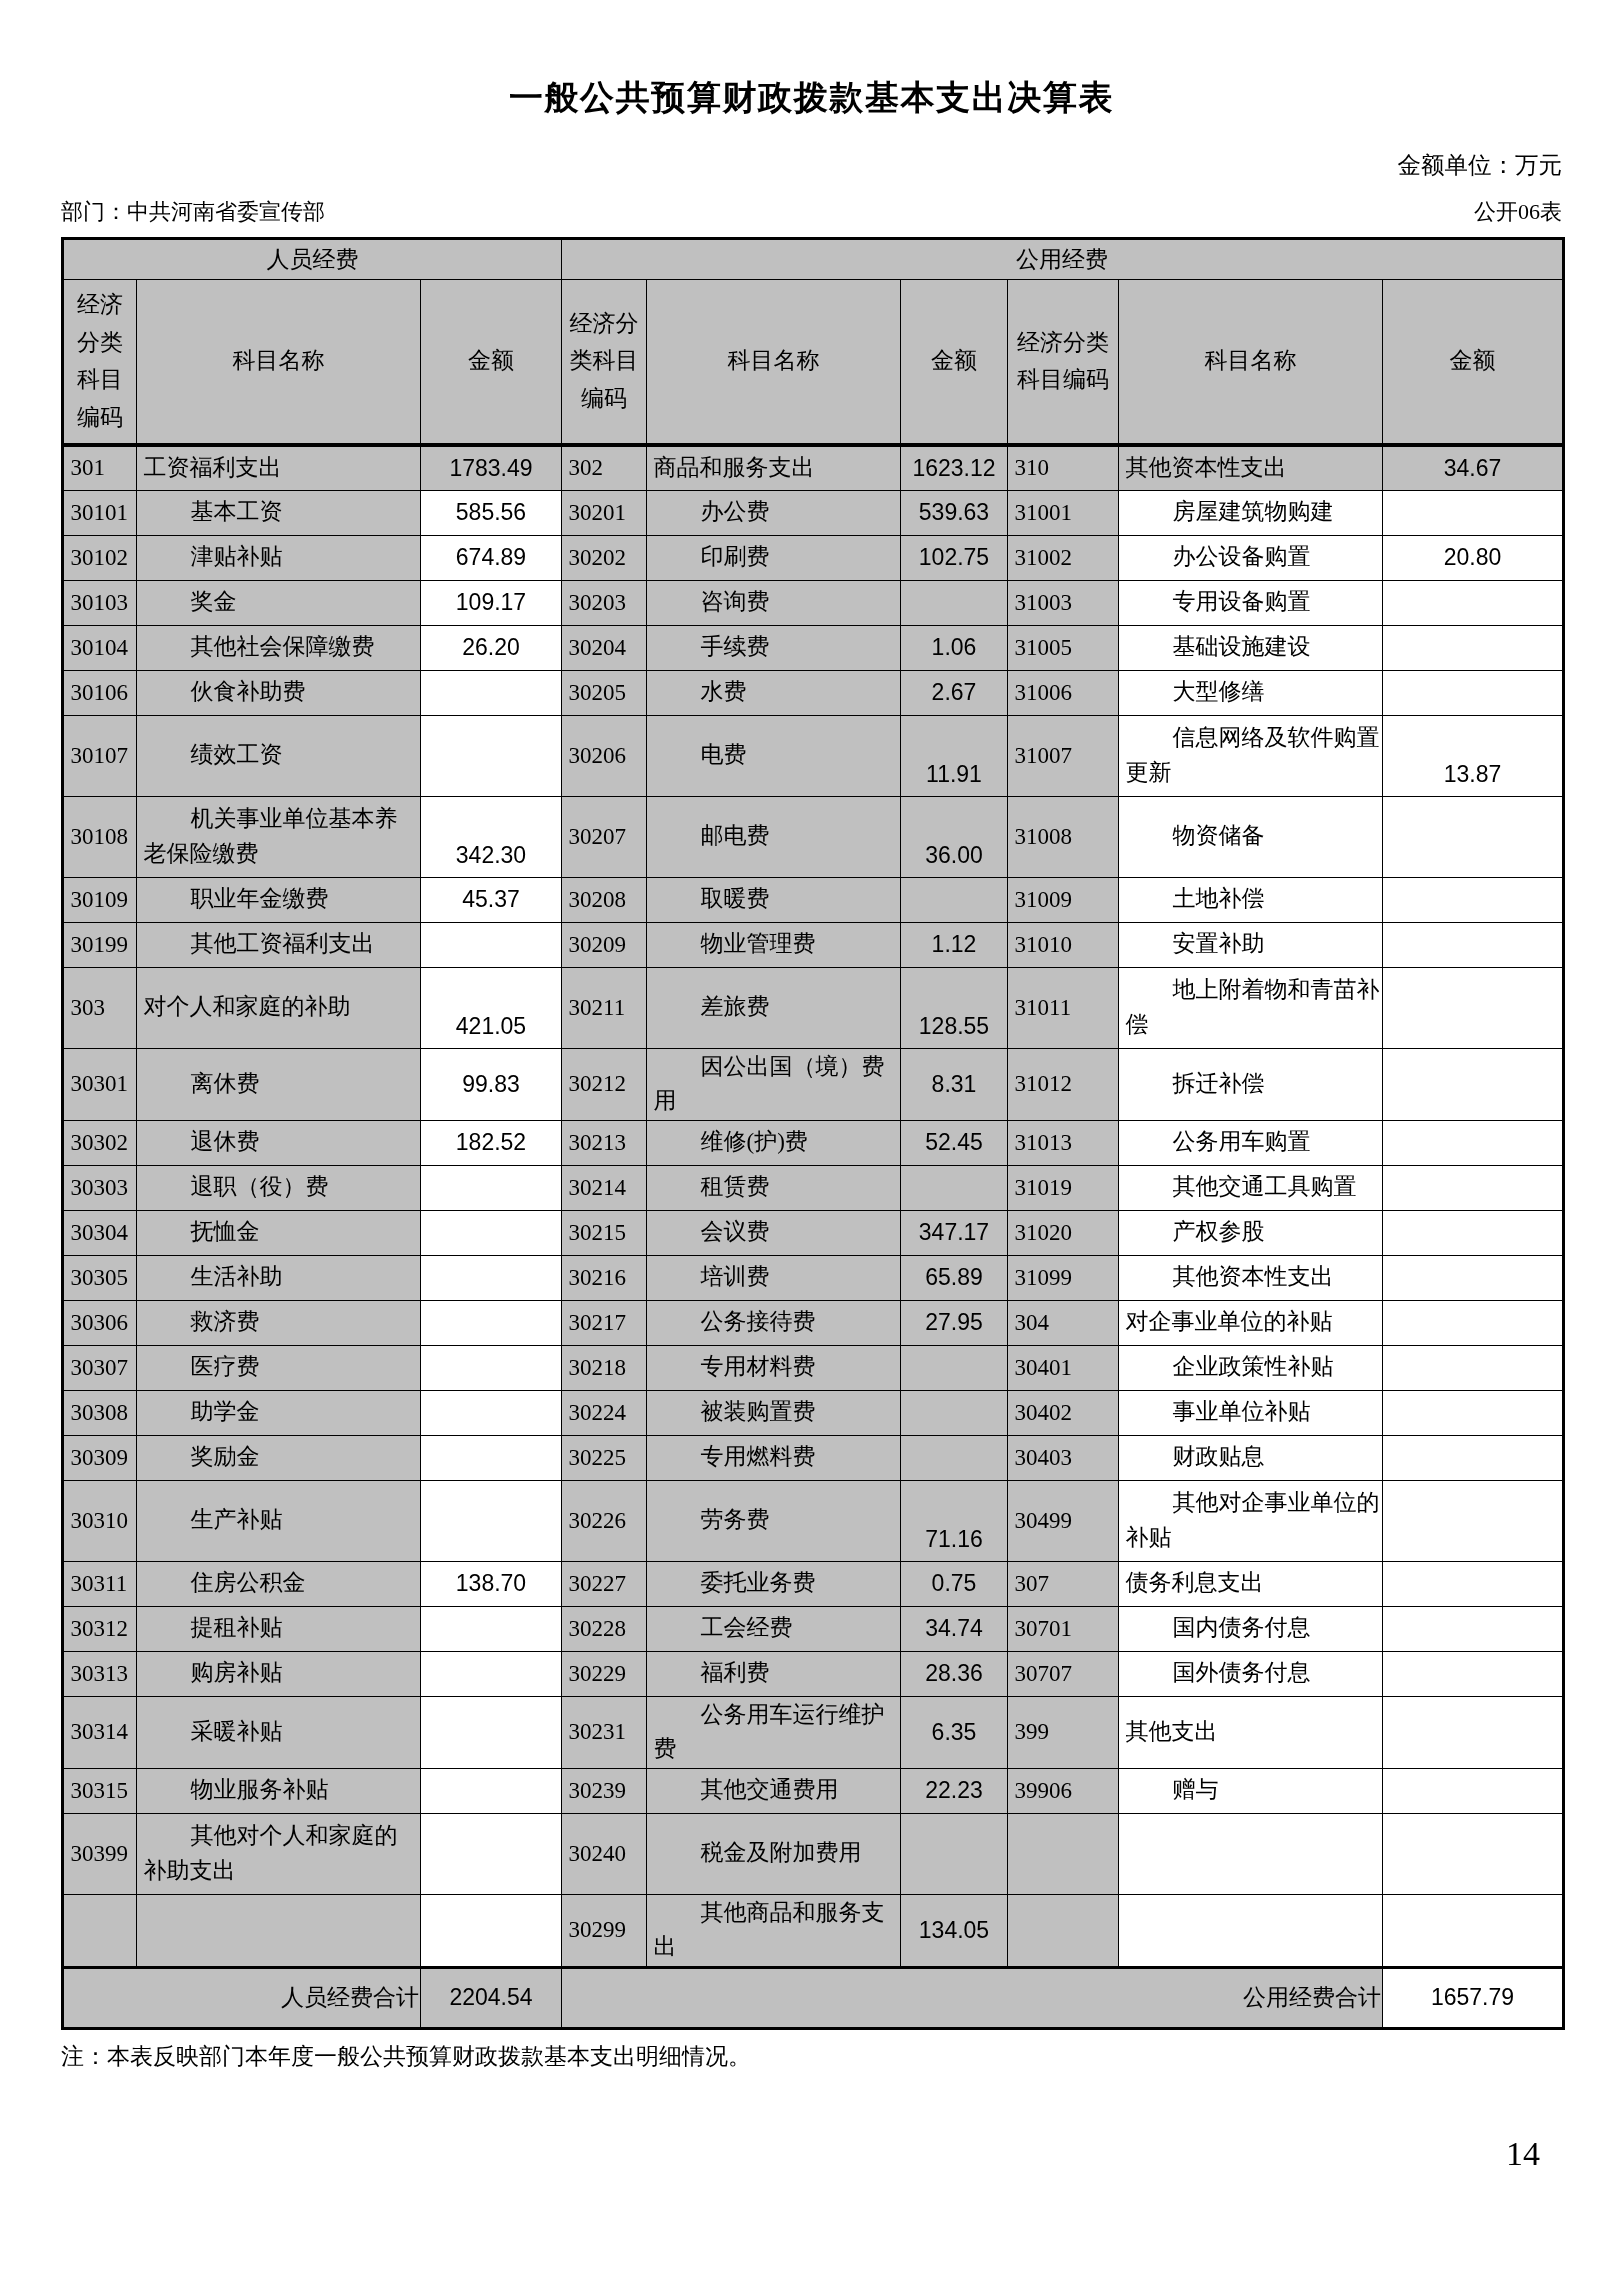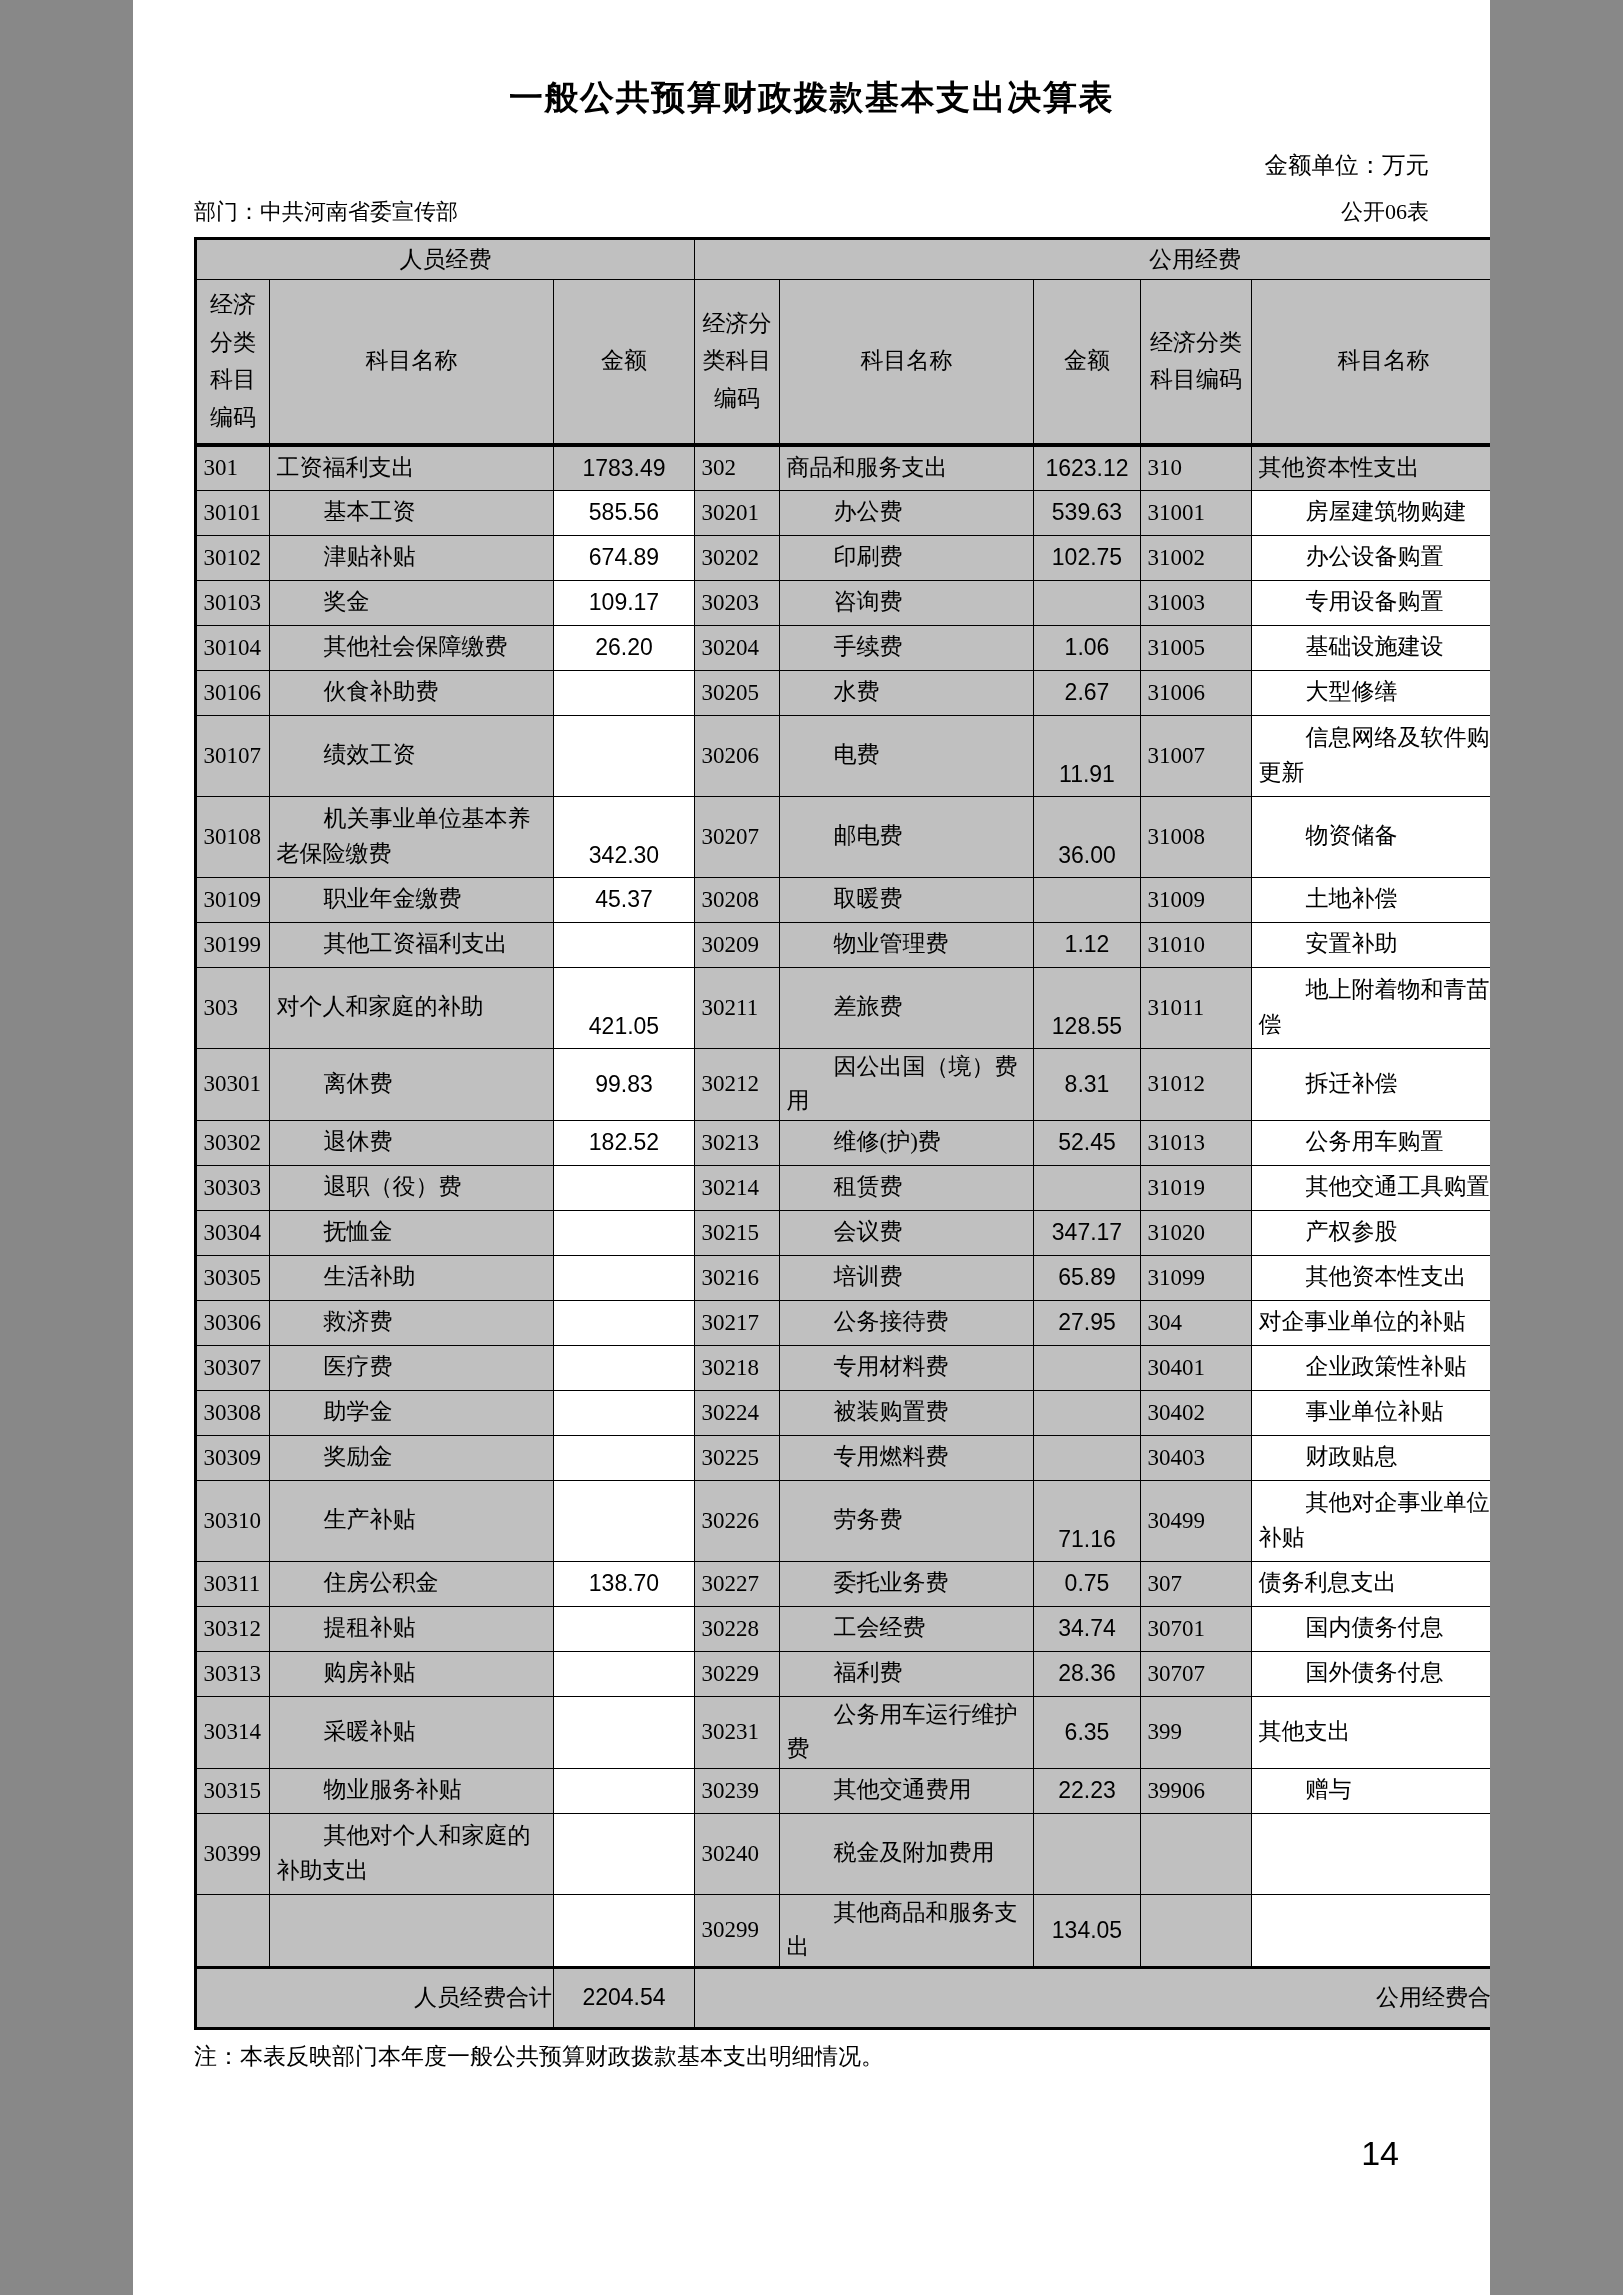--- a/index.html
+++ b/index.html
@@ -1,17 +1,17 @@
 <!DOCTYPE html>
 <html style="font-size:13px"><head>
 <meta charset="utf-8">
 <style>
   html,body{margin:0;padding:0;background:#888;}
   .page{
-    width:1357px;height:2295px;background:#ffffff;position:relative;
+    width:1623px;height:2295px;background:#ffffff;position:relative;
     font-family:"Liberation Serif","DejaVu Serif",serif;color:#000;
     margin:0 auto;overflow:hidden;
   }
   .content{padding:0 61px;}
   .doc-title{
     text-align:center;padding-top:75px;margin:0;
     font-size:34px;font-weight:bold;letter-spacing:1.6px;
   }
   .unit-line{text-align:right;font-size:23.5px;margin-top:28px;}
   .meta-line{display:flex;justify-content:space-between;align-items:flex-end;
@@ -35,22 +35,22 @@
   .bg-w{background:#ffffff;}
   .cell-code{text-align:left;padding-left:6.5px;vertical-align:middle;}
   .cell-name{text-align:left;padding-left:6.5px;vertical-align:middle;line-height:1.5;}
   .cell-name.ind{text-indent:47px;}
   .cell-amt{text-align:center;vertical-align:middle;
     font-family:"Liberation Sans","DejaVu Sans",sans-serif;font-size:23.5px;}
   tr.r-tall .cell-amt{vertical-align:bottom;padding-bottom:8px;}
   .footer-label{text-align:right;vertical-align:middle;font-size:23.5px;}
   .footnote{font-size:23px;margin-top:11.4px;}
   .page-number{
-    position:absolute;right:91px;bottom:122px;font-size:34px;
-    font-family:Liberation Sans, sans-serif;
+    position:absolute;right:83px;bottom:122px;font-size:34px;
+    font-family:Liberation Serif, serif;
   }
   .group-th{vertical-align:middle;font-size:23.5px;}
 </style>
 </head>
 <body>
 
 <div class="page">
   <div class="content">
     <h1 class="doc-title">一般公共预算财政拨款基本支出决算表</h1>
     <div class="unit-line">金额单位：万元</div>

